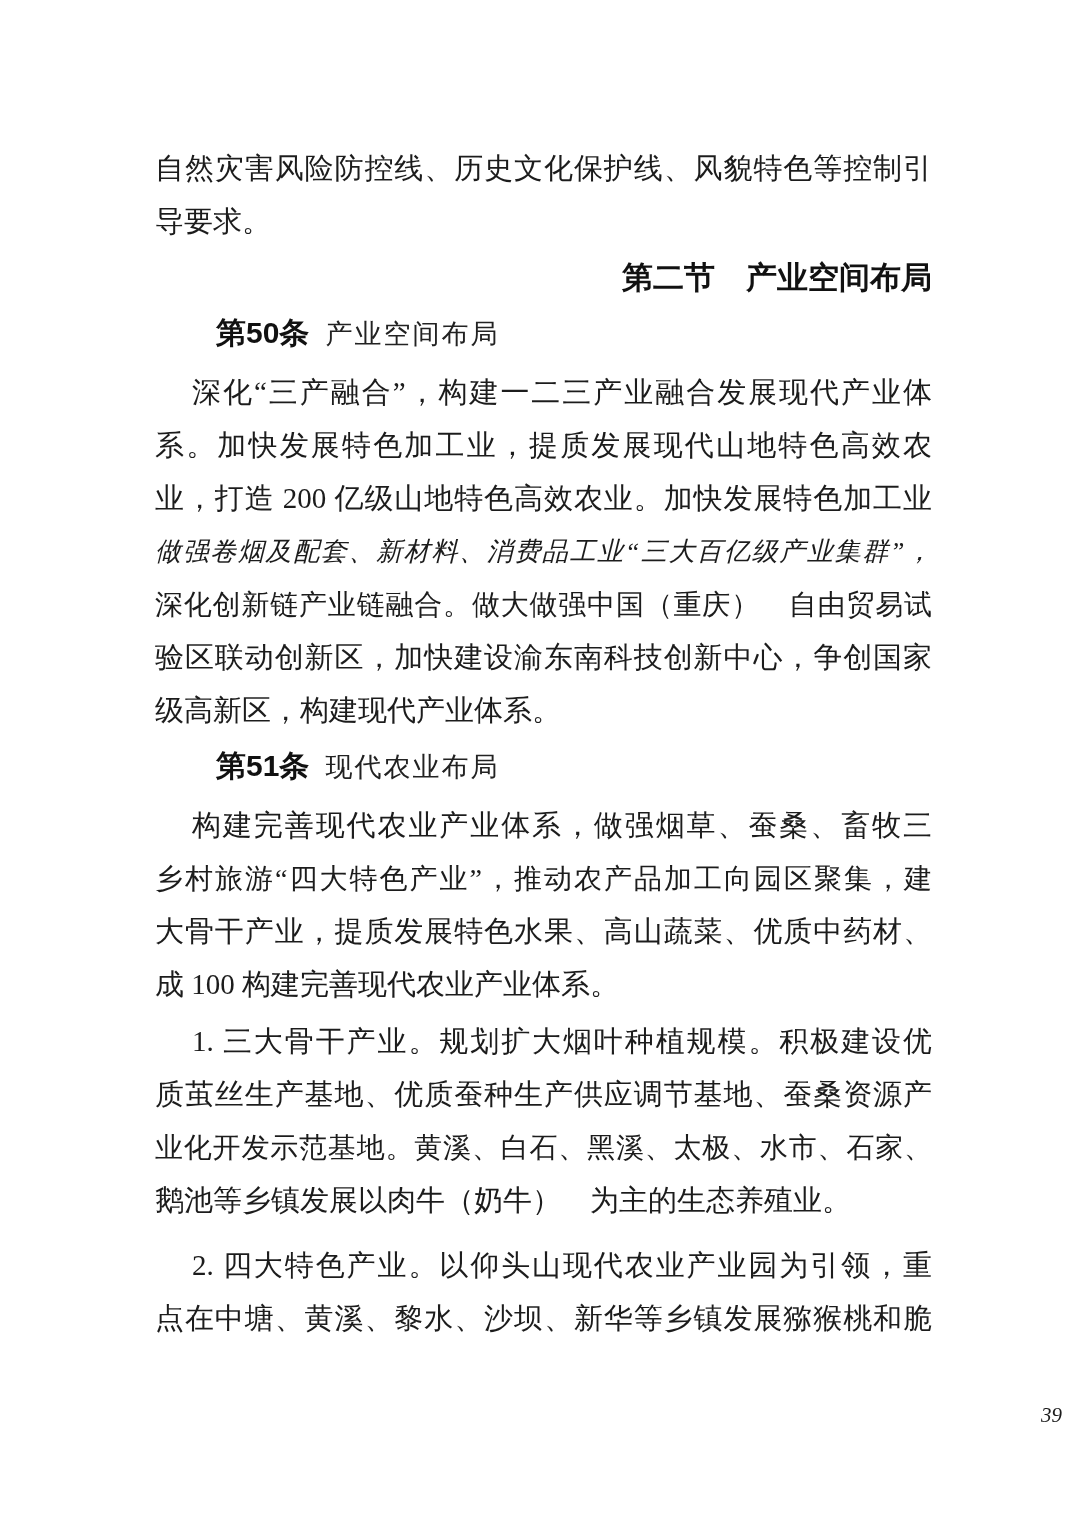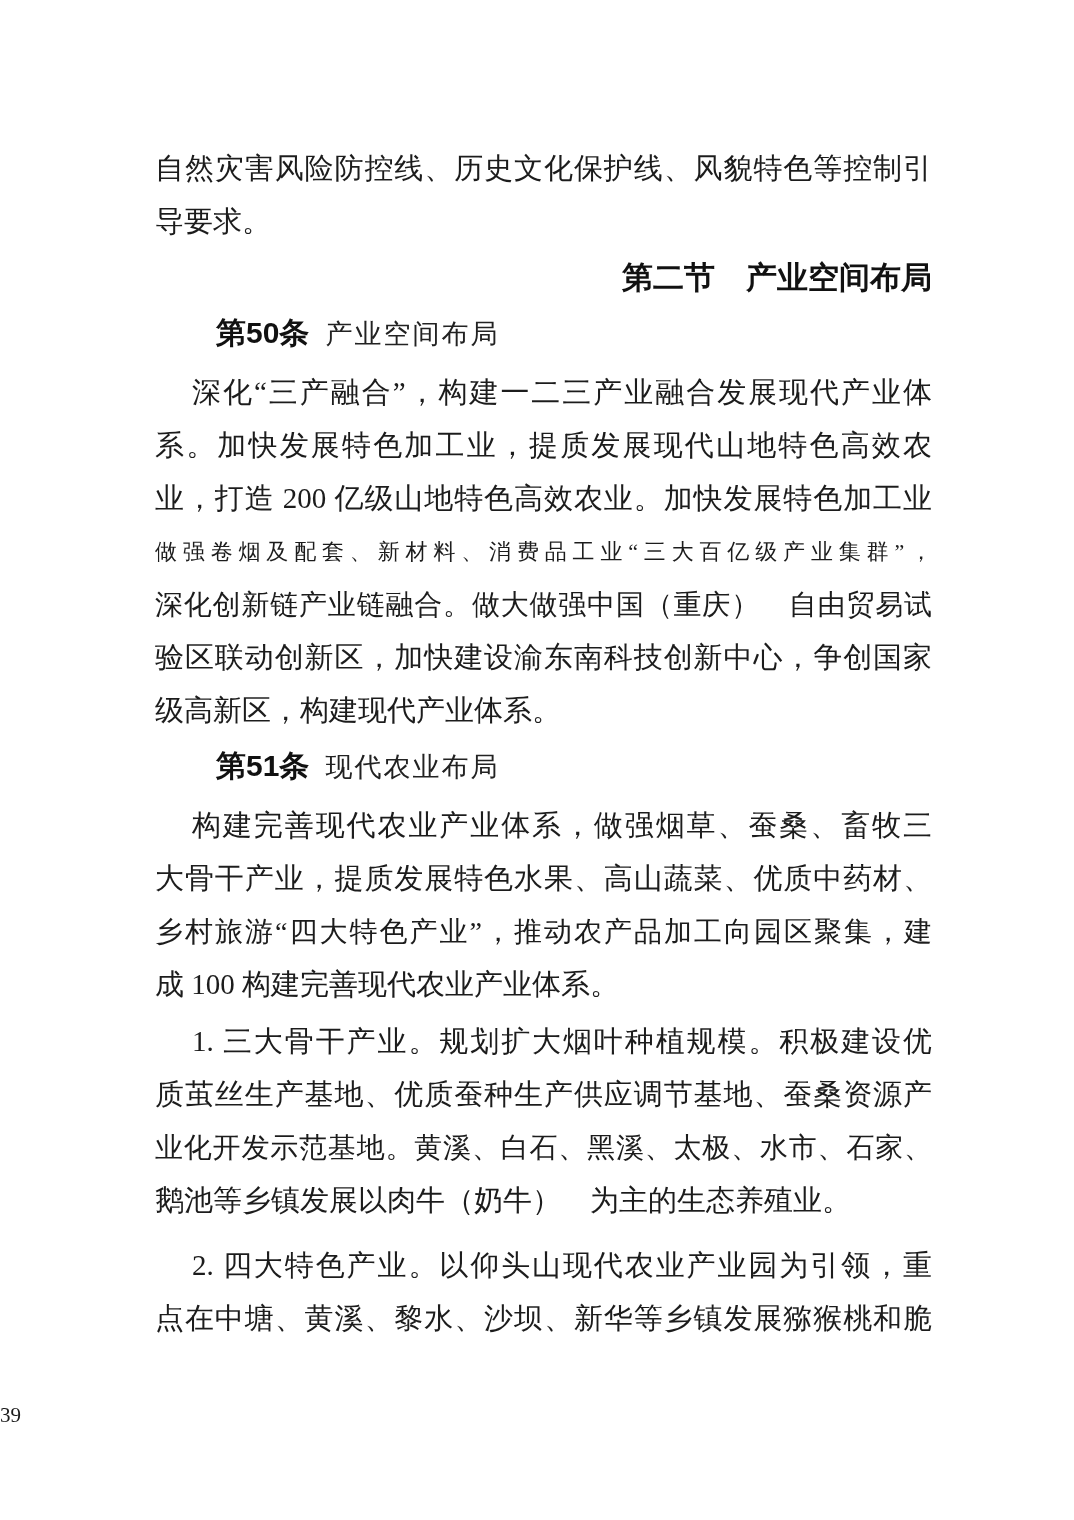--- a/index.html
+++ b/index.html
@@ -55,51 +55,52 @@
     color: #222;
   }
   .para { margin-top: 2px; }
   .para.item { margin-top: 4px; }
   .para.item + .para.item { margin-top: 12px; }
   .page-num {
     position: absolute;
     top: 1400px;
     left: 0;
     width: 100%;
-    text-align: left;
+    text-align: right;
     font-size: 21px;
     line-height: 30px;
     color: #1c1c1c;
+    font-style: italic;
   }
 </style>
 </head>
 <body>
 
 <div class="page">
   <div class="body-col" id="page-body">
       <div class="para">
         <div class="line">自然灾害风险防控线、历史文化保护线、风貌特色等控制引</div>
         <div class="line noj">导要求。</div>
       </div>
       <div class="section-heading"><span class="sec-num">第二节</span><span class="sec-title">产业空间布局</span></div>
       <div class="article-heading"><span class="art-num">第50条</span><span class="art-title">产业空间布局</span></div>
       <div class="para">
         <div class="line indent">深化“三产融合”，构建一二三产业融合发展现代产业体</div>
         <div class="line">系。加快发展特色加工业，提质发展现代山地特色高效农</div>
         <div class="line">业，打造 200 亿级山地特色高效农业。加快发展特色加工业</div>
-        <div class="line" style="font-size: 22px;">做强卷烟及配套、新材料、消费品工业“三大百亿级产业集群”，</div>
+        <div class="line" style="font-size: 26px; font-style: italic;">做强卷烟及配套、新材料、消费品工业“三大百亿级产业集群”，</div>
         <div class="line" style="font-size: 28px;">深化创新链产业链融合。做大做强中国（重庆）　自由贸易试</div>
         <div class="line">验区联动创新区，加快建设渝东南科技创新中心，争创国家</div>
         <div class="line noj">级高新区，构建现代产业体系。</div>
       </div>
       <div class="article-heading"><span class="art-num">第51条</span><span class="art-title">现代农业布局</span></div>
       <div class="para">
         <div class="line indent">构建完善现代农业产业体系，做强烟草、蚕桑、畜牧三</div>
+        <div class="line" style="font-size: 28px;">乡村旅游“四大特色产业”，推动农产品加工向园区聚集，建</div>
         <div class="line">大骨干产业，提质发展特色水果、高山蔬菜、优质中药材、</div>
-        <div class="line" style="font-size: 28px;">乡村旅游“四大特色产业”，推动农产品加工向园区聚集，建</div>
         <div class="line noj">成 100 构建完善现代农业产业体系。</div>
       </div>
       <div class="para item">
         <div class="line indent">1. 三大骨干产业。规划扩大烟叶种植规模。积极建设优</div>
         <div class="line">质茧丝生产基地、优质蚕种生产供应调节基地、蚕桑资源产</div>
         <div class="line" style="font-size: 28px;">业化开发示范基地。黄溪、白石、黑溪、太极、水市、石家、</div>
         <div class="line noj">鹅池等乡镇发展以肉牛（奶牛）　为主的生态养殖业。</div>
       </div>
       <div class="para item">
         <div class="line indent">2. 四大特色产业。以仰头山现代农业产业园为引领，重</div>

